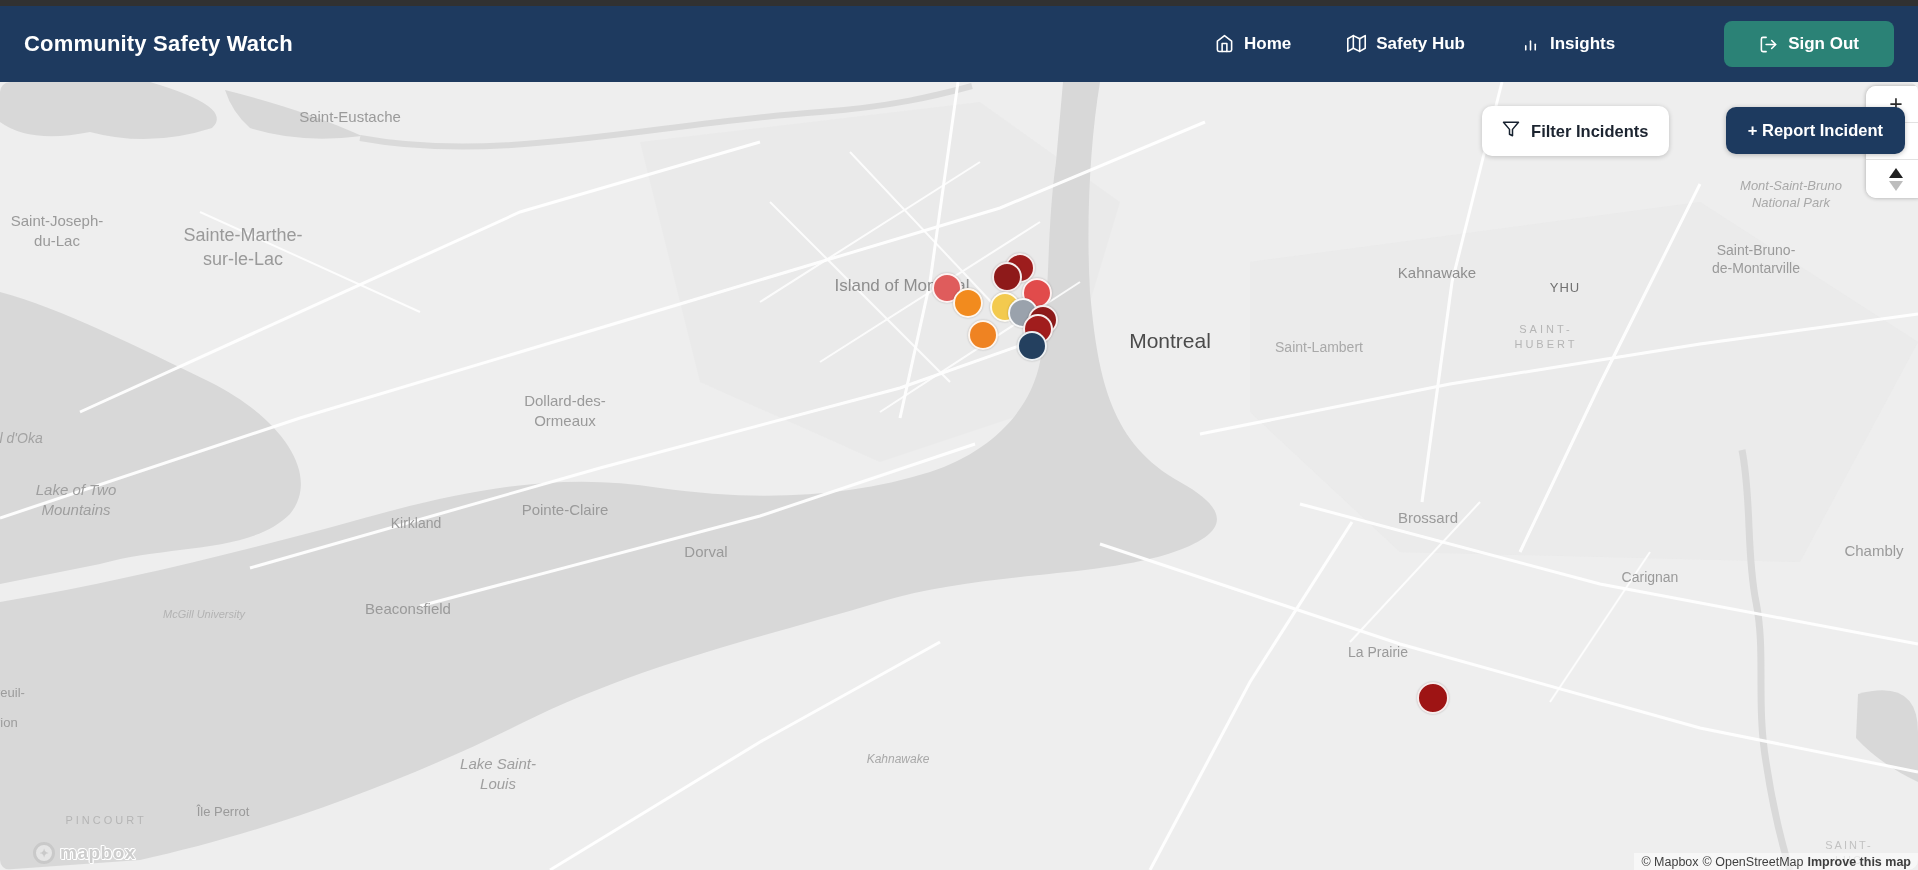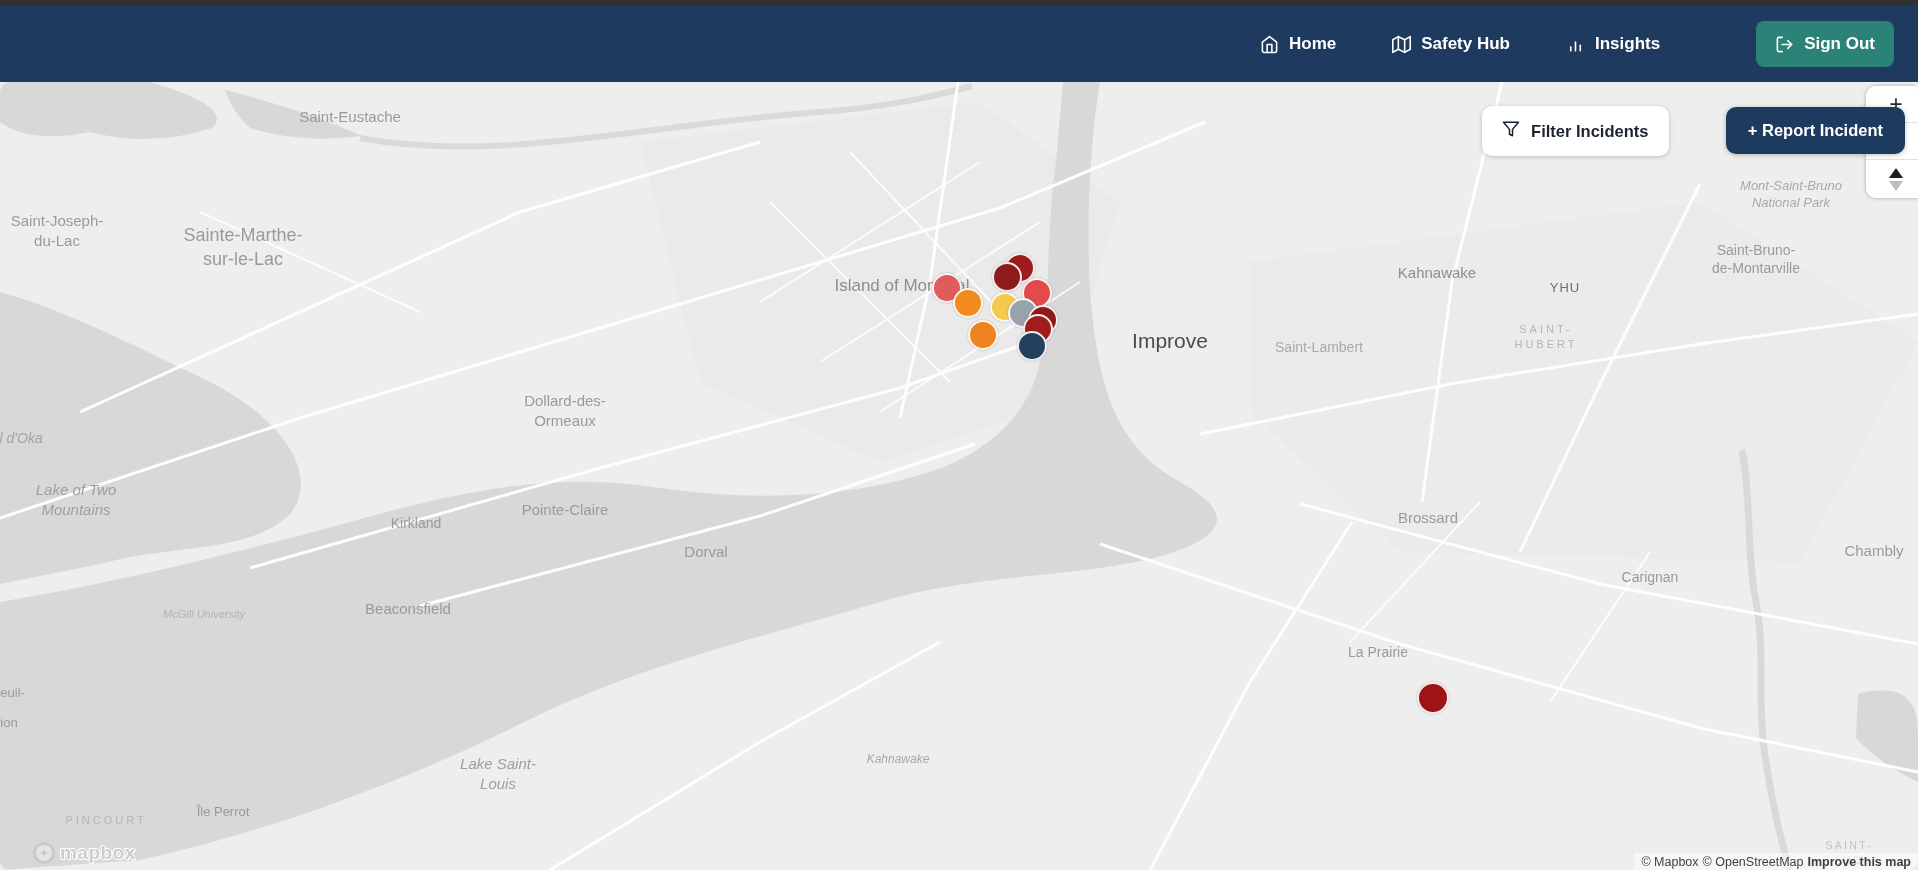--- a/index.html
+++ b/index.html
@@ -6,26 +6,26 @@
     font-family:"Liberation Sans",sans-serif;background:#eee;}
 
   
   .top-strip{position:absolute;left:0;top:0;width:1918px;height:6px;background:#313131;}
 
   
   .app-header{position:absolute;left:0;top:6px;width:1918px;height:76px;background:#1e3a5f;
     display:flex;align-items:center;padding:0 24px;box-sizing:border-box;z-index:20;}
   .app-title{color:#fff;font-size:22px;font-weight:700;letter-spacing:.2px;}
   .main-nav{margin-left:auto;display:flex;align-items:center;gap:56px;}
-  .nav-item{display:flex;align-items:center;gap:10px;color:#fff;font-size:17px;font-weight:600;
+  .nav-item{display:flex;gap:10px;color:#fff;font-size:17px;font-weight:600;
     cursor:pointer;white-space:nowrap;}
   .nav-item svg,.signout-btn svg{display:block;}
-  .signout-btn{margin-left:40px;display:flex;align-items:center;gap:10px;background:#2b8276;
+  .signout-btn{margin-left:53px;display:flex;align-items:center;gap:10px;background:#2b8276;
     color:#fff;font-size:17px;font-weight:700;border:none;border-radius:8px;
-    padding:13px 19px;cursor:pointer;font-family:inherit;}
+    padding:13px 35px;cursor:pointer;font-family:inherit;}
 
   
   .map{position:absolute;left:0;top:82px;width:1918px;height:788px;background:#eeeeee;overflow:hidden;border-radius:10px;}
   .map svg.basemap{position:absolute;left:0;top:0;}
 
   .layer{position:absolute;left:0;top:0;width:100%;height:100%;}
   .labels-layer{z-index:2;}
   .markers-layer{z-index:4;}
 
   .map-label{position:absolute;color:#9a9a9a;white-space:pre-line;text-align:center;
@@ -69,20 +69,21 @@
     background:rgba(255,255,255,.55);padding:0 7px;font-size:12.5px;color:#3f3f3f;z-index:8;justify-content:space-between;}
   .attribution a{color:#3f3f3f;text-decoration:none;cursor:pointer;}
   .attribution .improve{font-weight:700;}
 </style>
 </head>
 <body>
 
 <div class="top-strip"></div>
 
 <header class="app-header">
+  <div class="app-title">Community Safety Watch</div>
   <nav class="main-nav">
     <div class="nav-item">
       <span>
         <svg width="19" height="19" viewBox="0 0 24 24" fill="none" stroke="#fff" stroke-width="2" stroke-linecap="round" stroke-linejoin="round">
             <path d="M3 9l9-7 9 7v11a2 2 0 0 1-2 2H5a2 2 0 0 1-2-2z"></path>
             <polyline points="9 22 9 12 15 12 15 22"></polyline>
           </svg>
       </span>
       <span>Home</span>
     </div>
@@ -160,21 +161,21 @@
     </g>
   </svg>
 
   <div class="layer labels-layer" id="labels-layer">
       <div class="map-label" style="left: 350px; top: 35px; font-size: 15px;">Saint-Eustache</div>
       <div class="map-label" style="left: 57px; top: 149px; font-size: 15px;">Saint-Joseph-
 du-Lac</div>
       <div class="map-label" style="left: 243px; top: 166px; font-size: 18px;">Sainte-Marthe-
 sur-le-Lac</div>
       <div class="map-label" style="left: 902px; top: 204px; font-size: 17px; color: rgb(142, 142, 142);">Island of Montreal</div>
-      <div class="map-label" style="left: 1170px; top: 259px; font-size: 21px; color: rgb(75, 75, 75);">Improve</div>
+      <div class="map-label" style="left: 1170px; top: 259px; font-size: 21px; color: rgb(75, 75, 75);">Montreal</div>
       <div class="map-label" style="left: 1437px; top: 191px; font-size: 15px; color: rgb(142, 142, 142);">Kahnawake</div>
       <div class="map-label" style="left: 1319px; top: 265px; font-size: 14px; color: rgb(169, 169, 169);">Saint-Lambert</div>
       <div class="map-label" style="left: 1565px; top: 206px; font-size: 13px; color: rgb(112, 112, 112); letter-spacing: 1px;">YHU</div>
       <div class="map-label" style="left: 1546px; top: 255px; font-size: 11px; color: rgb(181, 181, 181); letter-spacing: 3px;">SAINT-
 HUBERT</div>
       <div class="map-label" style="left: 1791px; top: 112px; font-size: 13px; color: rgb(169, 169, 169); font-style: italic;">Mont-Saint-Bruno
 National Park</div>
       <div class="map-label" style="left: 1756px; top: 177px; font-size: 14px;">Saint-Bruno-
 de-Montarville</div>
       <div class="map-label" style="left: 565px; top: 329px; font-size: 15px;">Dollard-des-

